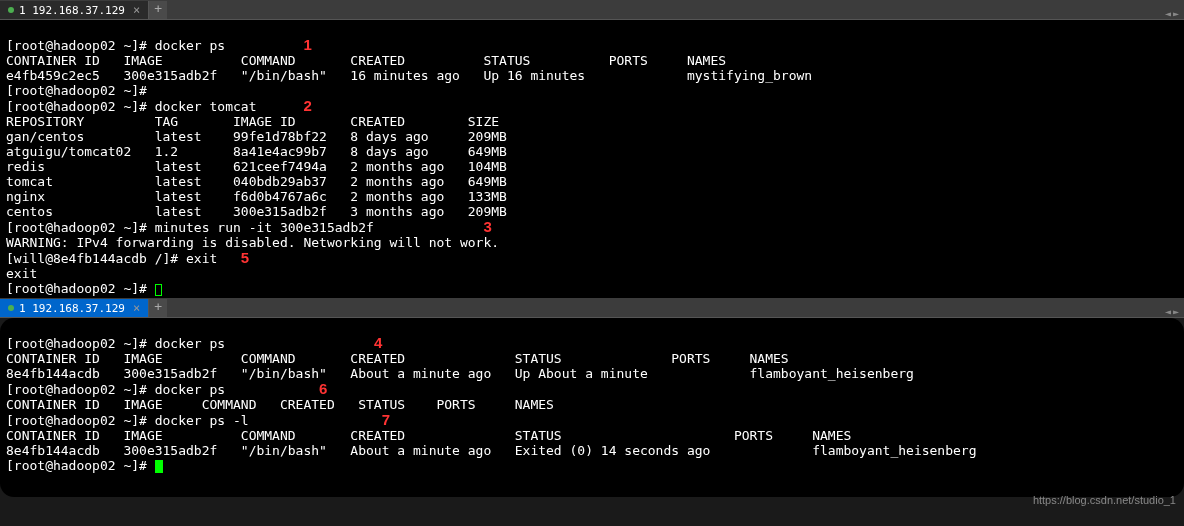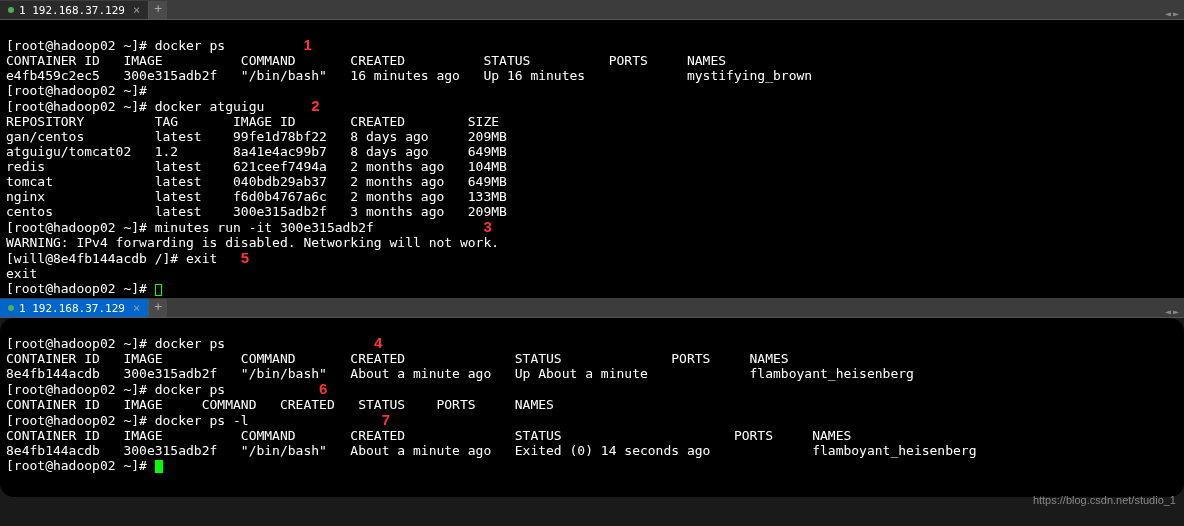--- a/index.html
+++ b/index.html
@@ -78,21 +78,21 @@
     <span class="arrow">◄</span>
     <span class="arrow">►</span>
   </div>
 </div>
 
 <div class="terminal">
 <span>[root@hadoop02 ~]#</span> <span>docker ps</span>          <span class="annotation">1</span>
 <span>CONTAINER ID   IMAGE          COMMAND       CREATED          STATUS          PORTS     NAMES</span>
 <span>e4fb459c2ec5   300e315adb2f   "/bin/bash"   16 minutes ago   Up 16 minutes             mystifying_brown</span>
 <span>[root@hadoop02 ~]#</span>
-<span>[root@hadoop02 ~]#</span> <span>docker atguigu</span>      <span class="annotation">2</span>
+<span>[root@hadoop02 ~]#</span> <span>docker tomcat</span>      <span class="annotation">2</span>
 <span>REPOSITORY         TAG       IMAGE ID       CREATED        SIZE</span>
 <span>gan/centos         latest    99fe1d78bf22   8 days ago     209MB</span>
 <span>atguigu/tomcat02   1.2       8a41e4ac99b7   8 days ago     649MB</span>
 <span>redis              latest    621ceef7494a   2 months ago   104MB</span>
 <span>tomcat             latest    040bdb29ab37   2 months ago   649MB</span>
 <span>nginx              latest    f6d0b4767a6c   2 months ago   133MB</span>
 <span>centos             latest    300e315adb2f   3 months ago   209MB</span>
 <span>[root@hadoop02 ~]#</span> <span>minutes run -it 300e315adb2f</span>              <span class="annotation">3</span>
 <span>WARNING: IPv4 forwarding is disabled. Networking will not work.</span>
 <span>[will@8e4fb144acdb /]#</span> <span>exit</span>   <span class="annotation">5</span>

